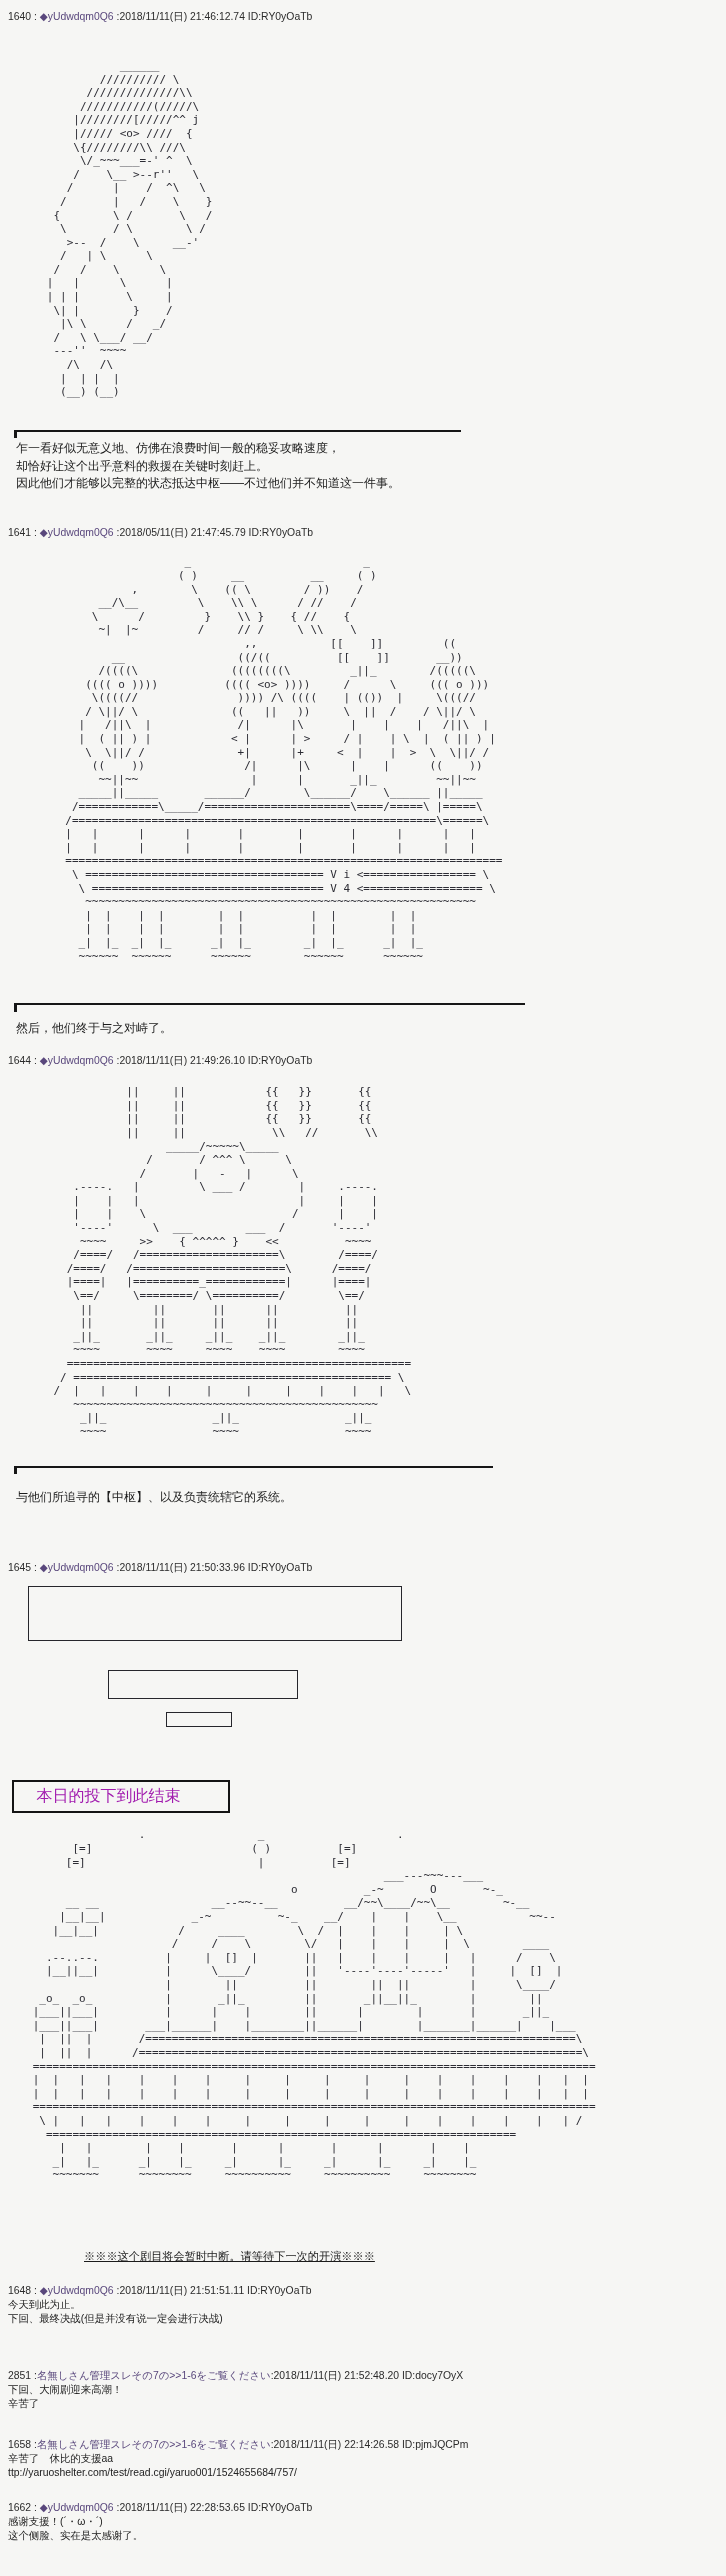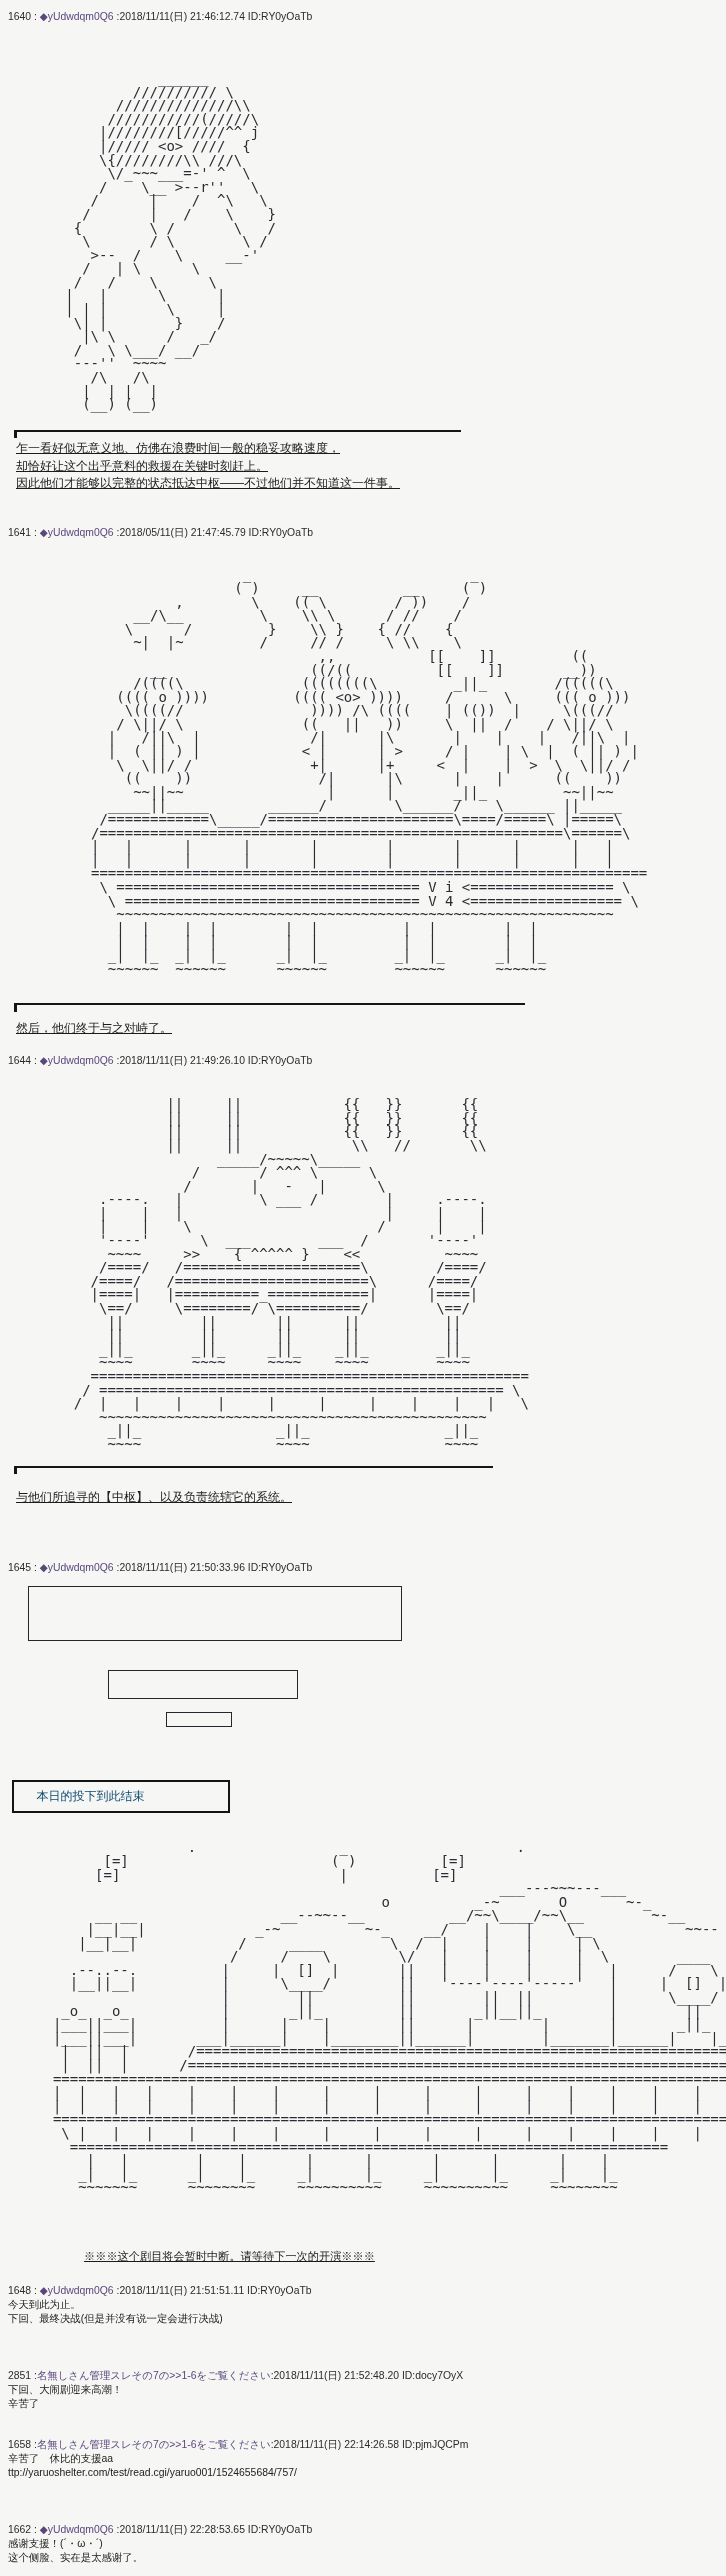--- a/index.html
+++ b/index.html
@@ -14,23 +14,23 @@
   .post-header{
     font-size:10.4px;
     line-height:12.8px;
     margin-left:8px;
     color:#2b2b2b;
     white-space:nowrap;
   }
   .post-header .name{color:#59477c;}
   .aa-wrap{overflow:hidden;}
   pre.aa{
-    margin:16px;
+    margin:3px;
     font-family:"DejaVu Sans Mono", "DejaVu Sans", monospace;
-    font-size:14px;
+    font-size:11px;
     line-height:13.6px;
     color:#2c2c34;
     white-space:pre;
   }
   .divider{
     border-top:2.4px solid #161616;
     position:relative;
     height:0;
   }
   .divider::before{
@@ -42,21 +42,20 @@
   }
   .divider.d1{width:447px;margin:16px 0 0 14.4px;}
   .divider.d2{width:511px;margin:16px 0 0 14.4px;}
   .divider.d3{width:479px;margin:14.4px 0 0 14.4px;}
   .body-text{
     font-size:12px;
     line-height:17.6px;
     margin-left:16px;
     white-space:pre-line;
     color:#1c1c1c;
-    text-decoration:underline;
   }
   .small-text{
     font-size:10.4px;
     line-height:13.6px;
     margin-left:8px;
     white-space:pre-line;
     color:#222;
   }
   .aa1{height:358px;margin:32px 0 0 24px;}
   .aa2{height:435px;margin:12.8px 0 0 16px;}
@@ -64,33 +63,33 @@
   .aa4{height:403px;margin:12.8px 0 0 3.2px;}
   .t1{margin-top:8px;}
   .t2{margin-top:14.4px;}
   .t3{margin-top:21px;}
   .h1641{margin-top:34px;}
   .h1644{margin-top:17.6px;}
   .h1645{margin-top:56px;}
   .h1648{margin-top:21px;}
   .h1652{margin-top:45px;}
   .h1658{margin-top:29px;}
-  .h1662{margin-top:45px;}
+  .h1662{margin-top:23px;}
   .empty-box{border:1.6px solid #26262c;background:transparent;}
   .box-large{width:372px;height:53px;margin:11.2px 0 0 28px;}
   .box-medium{width:188px;height:27px;margin:29px 0 0 108px;}
   .box-small{width:64px;height:12.8px;margin:12.8px 0 0 166px;}
   .announce-box{
     width:192px;height:29px;
     border:2.4px solid #141414;
     margin:53px 0 0 12px;
     display:flex;align-items:center;
     padding-left:22.4px;
-    font-size:12px;
-    color:#0c4a6e;
+    font-size:16px;
+    color:#a21caf;
     background:transparent;
   }
   .notice-line{
     margin:21px 0 0 84px;
     font-size:11.2px;
     color:#1c1c1c;
     text-decoration:underline;
   }
   .tail-space{height:21px;}
 </style>

